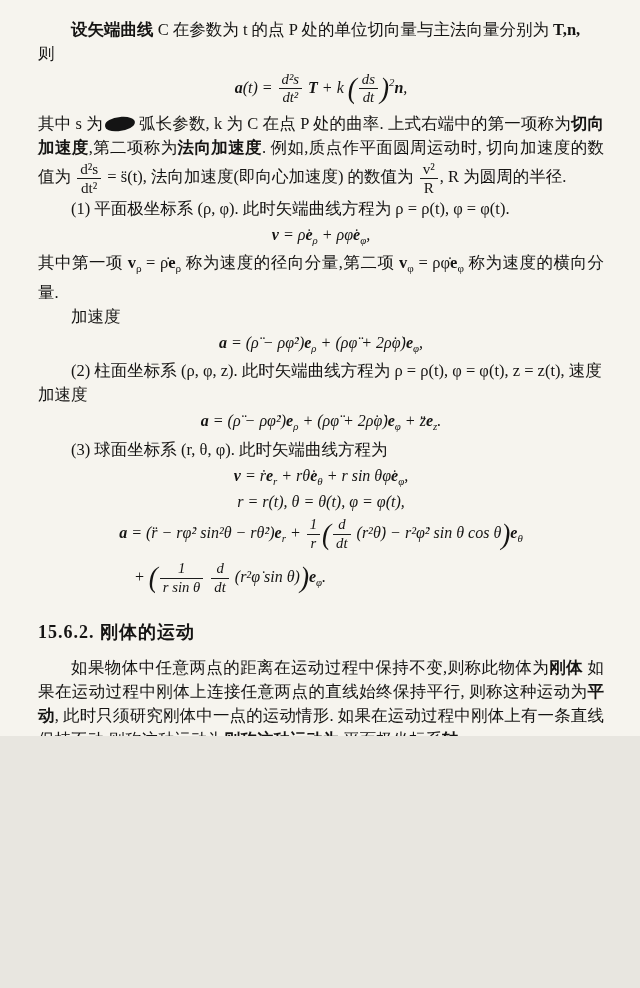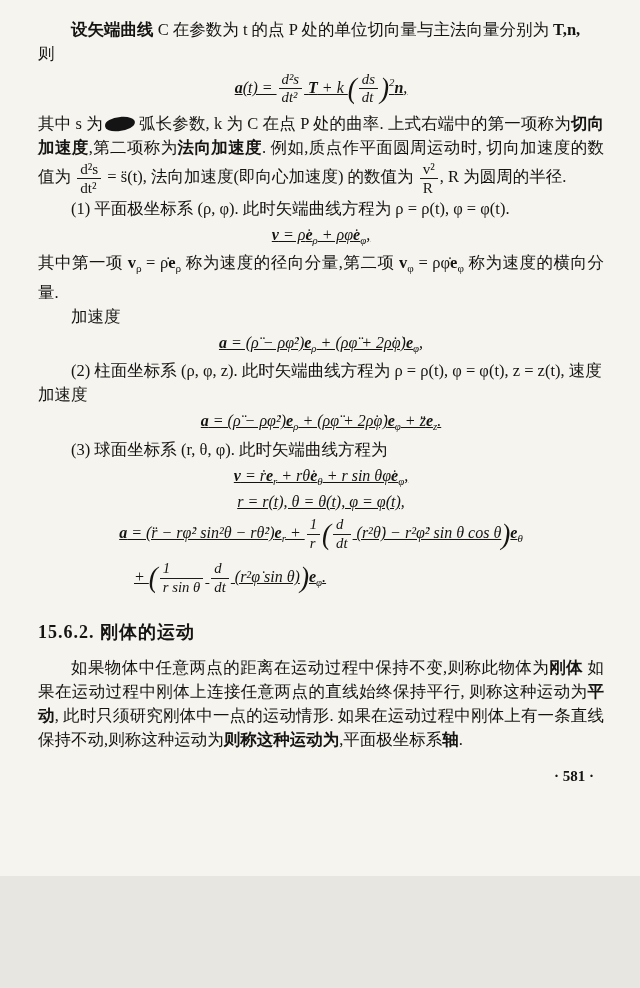--- a/index.html
+++ b/index.html
@@ -1,18 +1,18 @@
 <!DOCTYPE html>
 <html><head>
 <meta charset="utf-8">
 <style>
   html,body{margin:0;padding:0;background:#e8e6e0;}
   .page{
     position:relative;
-    width:640px;height:876px;
+    width:640px;height:736px;
     background:#f6f4ee;
     color:#151413;
     font-family:"Liberation Serif","DejaVu Serif",serif;
     padding:18px 36px 0 38px;
     box-sizing:border-box;
     overflow:hidden;
   }
   .para{
     font-size:16.5px;
     line-height:24px;
@@ -20,32 +20,31 @@
     text-align:justify;
   }
   .indent{text-indent:2em;}
   .bold{font-weight:bold;}
   .formula{
     text-align:center;
     font-style:italic;
     font-size:16px;
     line-height:1.15;
     margin:5px 0;
-    text-decoration:underline;
   }
   .formula .bold{font-weight:bold;}
   .formula-line2{
     text-align:left;
     padding-left:96px;
     margin-top:8px;
   }
   .frac{
     display:inline-block;
     vertical-align:middle;
-    text-align:left;
+    text-align:center;
     padding:0 2px;
     line-height:1.05;
   }
   .frac .num,.frac .den{display:block;font-size:0.92em;padding:1px 3px;}
   .frac .den{border-top:1.4px solid #1c1c1c;}
   sub{font-size:68%;}
   sup{font-size:68%;}
   .bigp{
     display:inline-block;
     font-size:170%;

